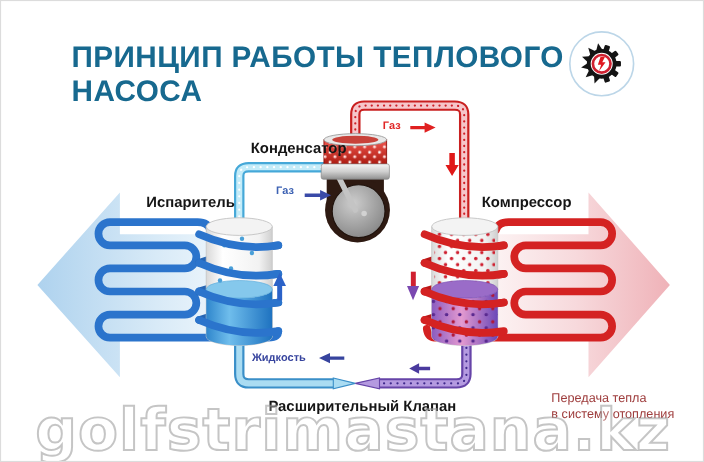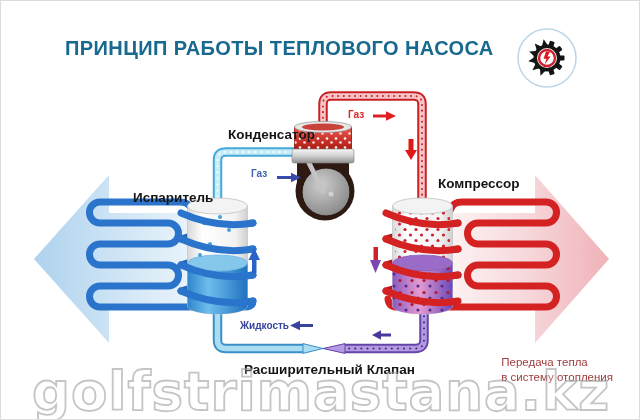--- a/index.html
+++ b/index.html
@@ -4,32 +4,32 @@
 <style>
   html,body{margin:0;padding:0;background:#f4f4f4;}
   .stage{
     position:relative;width:640px;height:420px;background:#ffffff;
     border:1px solid #dcdcdc;box-sizing:border-box;overflow:hidden;
     font-family:"Liberation Sans",sans-serif;
   }
   svg{position:absolute;left:0;top:0;}
   .lbl{position:absolute;z-index:20;white-space:pre-line;pointer-events:none;}
   .title{
-    left:64px;top:36px;font-size:20px;font-weight:bold;color:#17698f;
+    left:64px;top:36px;font-size:27px;font-weight:bold;color:#17698f;
     letter-spacing:0.4px;
   }
   .unit-lbl{font-size:13.5px;font-weight:bold;color:#151515;}
   .lbl-compressor{left:227px;top:126px;}
-  .lbl-evaporator{left:132px;top:189px;text-align:center;}
+  .lbl-evaporator{left:132px;top:175px;text-align:center;}
   .lbl-condenser{left:437px;top:175px;}
   .lbl-valve{left:243px;top:361px;}
   .flow-lbl{font-size:10px;font-weight:bold;}
   .lbl-gas-cold{left:250px;top:167px;color:#3e63b4;}
   .lbl-gas-hot{left:347px;top:108px;color:#e02525;}
-  .lbl-liquid{left:228px;top:319px;color:#37449e;margin-left:11px;}
+  .lbl-liquid{left:228px;top:319px;color:#37449e;}
   .caption{font-size:11.5px;line-height:15px;}
   .caption-left{left:28px;top:354px;color:#4a72b8;text-align:left;}
   .caption-right{right:26px;top:354px;color:#9e3c3c;text-align:left;}
   .watermark{
     position:absolute;left:6px;top:324px;width:628px;z-index:50;
     font-family:"DejaVu Sans",sans-serif;font-size:53px;font-weight:bold;
     letter-spacing:1px;text-align:center;
     color:rgba(255,255,255,0.22);
     -webkit-text-stroke:1.8px rgba(150,150,150,0.55);
     pointer-events:none;

